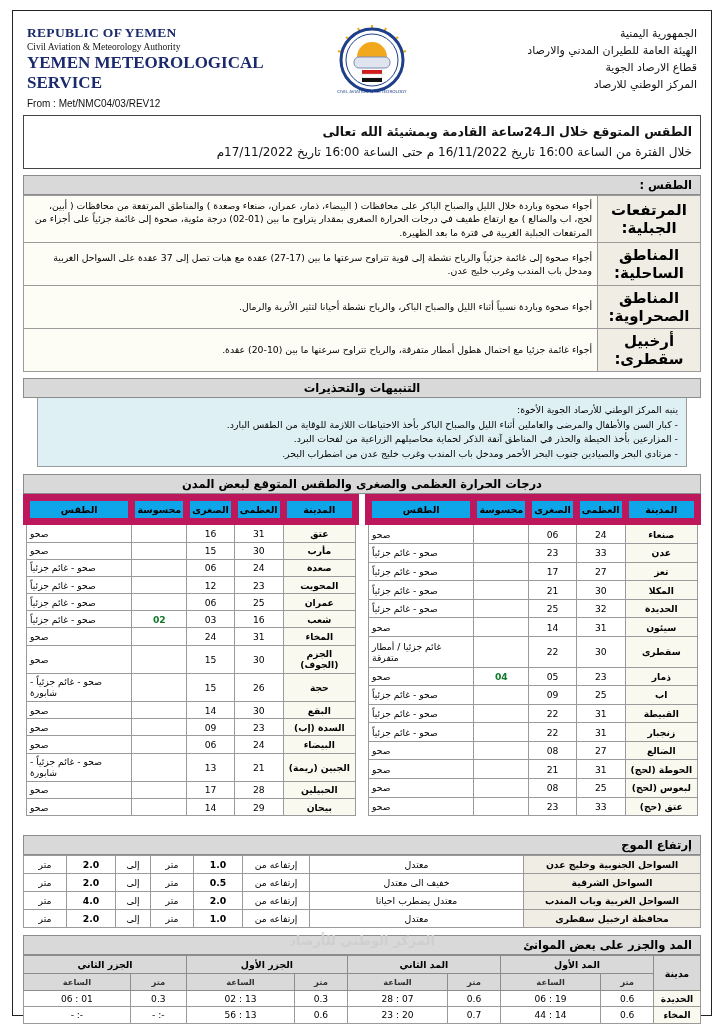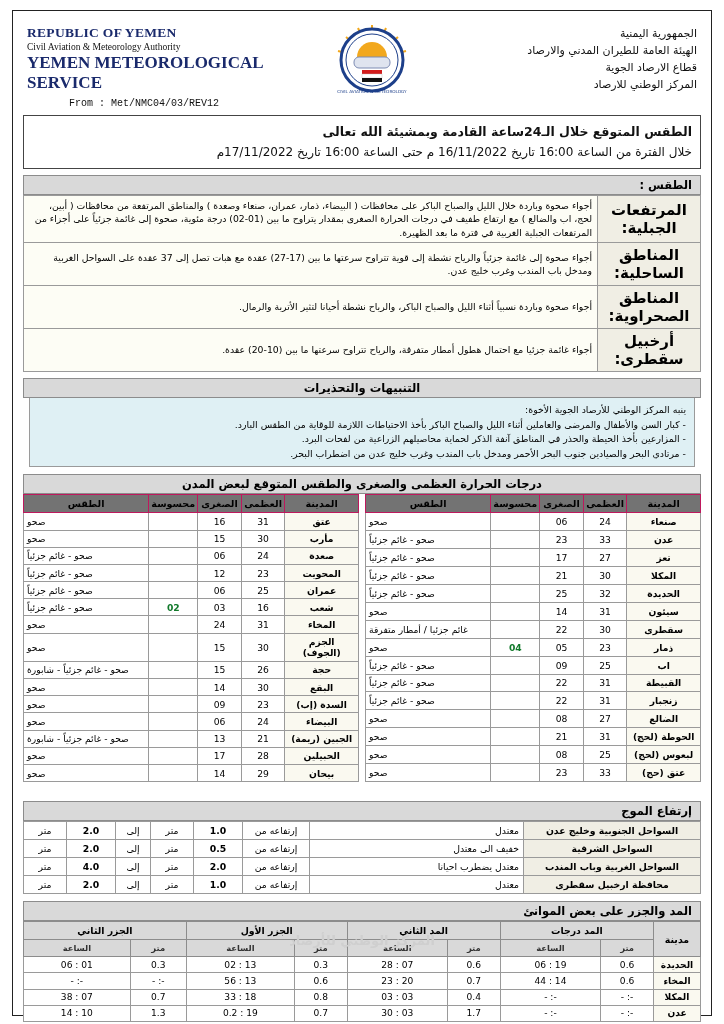--- a/index.html
+++ b/index.html
@@ -9,55 +9,55 @@
     box-sizing:border-box;padding:10px 12px 8px 12px;
   }
   .sheet{border:1px solid #222;height:100%;box-sizing:border-box;padding:6px 8px;position:relative;}
 
   
   .hdr{display:flex;align-items:flex-start;justify-content:space-between;padding:4px 6px 0 6px;}
   .hdr-left{width:255px;text-align:left;direction:ltr;padding-top:4px;}
   .hdr-left .l1{font-family:"Liberation Serif",serif;font-weight:bold;font-size:13.5px;color:#1a2a6c;letter-spacing:.3px;}
   .hdr-left .l2{font-family:"Liberation Serif",serif;font-size:9.5px;color:#111;margin-top:1px;}
   .hdr-left .l3{font-family:"Liberation Serif",serif;font-weight:bold;font-size:17px;color:#1a2a6c;margin-top:1px;}
-  .hdr-left .l4{font-family:Liberation Mono, monospace;font-size:10px;color:#111;margin-top:5px;margin-left:42px;}
+  .hdr-left .l4{font-family:Liberation Sans, sans-serif;font-size:10px;color:#111;margin-top:5px;}
   .hdr-right{width:235px;text-align:right;font-size:11px;line-height:1.55;color:#111;padding-top:4px;}
   .logo-wrap{width:120px;display:flex;justify-content:center;padding-top:2px;}
   .logo{width:96px;height:72px;position:relative;}
 
   
   .title-band{margin:6px 2px 0 2px;border:1px solid #444;padding:5px 8px;text-align:right;font-size:12.5px;line-height:1.7;font-weight:bold;color:#111;}
   .title-band .l2{font-weight:normal;font-size:12px;}
 
   
   .sec-bar{margin:6px 2px 0 2px;background:#d9d9d9;border:1px solid #8c8c8c;padding:2px 8px;font-size:11.5px;font-weight:bold;text-align:right;}
   .sec-bar.center{text-align:center;}
 
   
   table{border-collapse:collapse;width:calc(100% - 4px);margin:0 2px;}
   .wx td{border:1px solid #9a9a9a;font-size:9.3px;padding:3px 5px;vertical-align:middle;}
   .wx .lbl{width:92px;background:#f0eee4;text-align:center;font-weight:bold;font-size:15px;}
   .wx .body{background:#fdfdf5;text-align:right;line-height:1.45;}
 
   
-  .warn-box{margin:0 8px;border:1px solid #9a9a9a;border-top:none;background:#dff0f4;padding:5px 8px;font-size:9.4px;line-height:1.55;text-align:right;}
+  .warn-box{margin:0 16px;border:1px solid #9a9a9a;border-top:none;background:#dff0f4;padding:5px 8px;font-size:9.4px;line-height:1.55;text-align:right;}
 
   
   .cities{display:flex;gap:6px;margin:0 2px;}
   .cities table{width:50%;margin:0;}
-  .ct th{background:#737373;border:1px solid #be185d;font-size:9.6px;padding:3px 2px;font-weight:bold;}
+  .ct th{background:#0ea5e9;border:7px solid #be185d;font-size:9.6px;padding:3px 2px;font-weight:bold;}
   .ct td{border:1px solid #9a9a9a;font-size:9.2px;padding:2.6px 3px;text-align:center;background:#fff;}
   .ct td.city{font-weight:bold;background:#faf9f0;}
   .ct td.wx{text-align:left;}
   .ct td.green{color:#137a2c;font-weight:bold;}
 
   
   .wv td{border:1px solid #9a9a9a;font-size:9.3px;padding:3px 4px;text-align:center;background:#fff;}
   .wv td.area{background:#f0eee4;font-weight:bold;text-align:center;width:168px;margin-left:20px;}
-  .wv td.state{text-align:right;}
+  .wv td.state{text-align:center;}
   .wv td.unit{width:34px;}
   .wv td.num{width:40px;font-weight:bold;}
   .wv td.to{width:26px;}
   .wv td.fromlbl{width:58px;}
 
   
   .td th{background:#d9d9d9;border:1px solid #8c8c8c;font-size:9.4px;padding:3px 2px;font-weight:bold;}
   .td td{border:1px solid #9a9a9a;font-size:9.1px;padding:2.6px 2px;text-align:center;background:#fff;}
   .td td.city{background:#faf9f0;font-weight:bold;width:42px;}
   .td .sub{font-size:8.4px;color:#333;}
@@ -441,21 +441,21 @@
           <td class="unit">متر</td>
         </tr>
       </tbody>
     </table>
 
     <div class="sec-bar" style="margin-top:7px">المد والجزر على بعض الموانئ</div>
     <table class="td">
       <thead>
         <tr>
           <th rowspan="2">مدينة</th>
-          <th colspan="2">المد درجات</th>
+          <th colspan="2">المد الأول</th>
           <th colspan="2">المد الثاني</th>
           <th colspan="2">الجزر الأول</th>
           <th colspan="2">الجزر الثاني</th>
         </tr>
         <tr>
           <th class="sub">متر</th>
           <th class="sub">الساعة</th>
           <th class="sub">متر</th>
           <th class="sub">الساعة</th>
           <th class="sub">متر</th>

